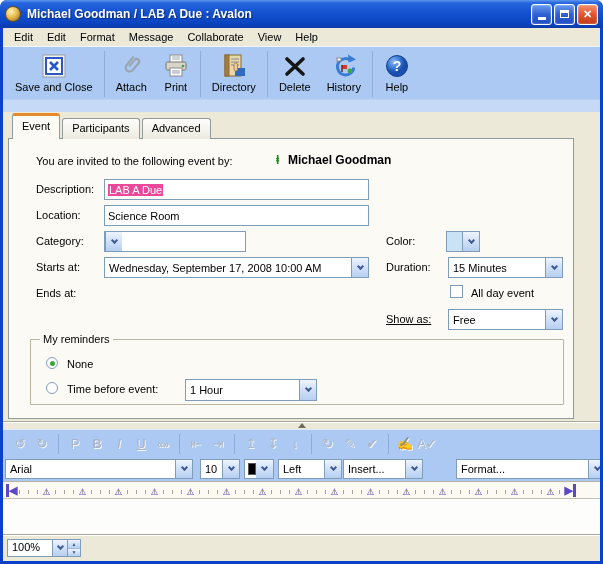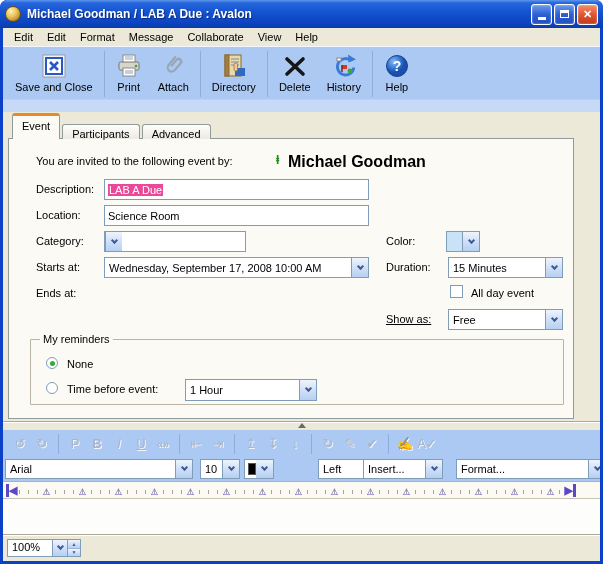--- a/index.html
+++ b/index.html
@@ -43,41 +43,41 @@
   .tbtn{ display:flex; flex-direction:column; align-items:center; justify-content:flex-start;
     height:47px; padding:1px 7px; border:1px solid transparent; border-radius:2px; }
   .tbtn .icn{ height:28px; display:flex; align-items:center; justify-content:center; }
   .tbtn .lbl{ font-size:11px; color:#000; white-space:nowrap; margin-top:1px; }
   .tsep{ width:1px; height:46px; background:#8FACDB; margin:1px 3px 0 3px; flex:0 0 auto; }
 
   
   .tabarea{ height:309px; background:#ECE9D8; position:relative; }
   .tabs{ position:absolute; left:9px; top:2px; display:flex; align-items:flex-end; height:25px; z-index:2; }
   .tab{ font-size:11px; padding:3px 9px 4px 9px; border:1px solid #919B9C; border-bottom:none;
-    background:linear-gradient(180deg,#FDFDFB,#ECEAE0); border-radius:3px 3px 0 0; margin-right:2px; height:15px; }
+    background:linear-gradient(180deg,#FDFDFB,#ECEAE0); border-radius:3px 3px 0 0; margin-right:2px; height:21px; }
   .tab.active{ background:#FBFAF4; border-top:3px solid #E68B2C; height:26px; padding-top:4px; position:relative; }
   .panel{ position:absolute; left:5px; top:26px; width:566px; height:281px;
     background:#FBFAF4; border:1px solid #919B9C; }
 
   .flabel{ position:absolute; font-size:11px; color:#000; white-space:nowrap; }
   .tb{ position:absolute; height:21px; background:#fff; border:1px solid #7F9DB9;
     font-size:11px; display:flex; align-items:center; padding:0 3px; }
   .sel-text{ background:#ec4899; color:#fff; padding:0 1px; }
 
   .combo{ position:absolute; height:21px; background:#fff; border:1px solid #7F9DB9;
     display:flex; align-items:center; }
   .ctext{ flex:1; font-size:11px; padding:0 4px; white-space:nowrap; overflow:hidden; }
   .cbtn{ width:17px; height:100%; border-left:1px solid #7F9DB9; flex:0 0 auto;
     background:linear-gradient(180deg,#EEF4FD 0%,#D3E2F8 45%,#B6CFF2 100%);
     display:flex; align-items:center; justify-content:center; }
   .chev{ width:5px; height:5px; border-right:2px solid #3F5A92; border-bottom:2px solid #3F5A92;
     transform:rotate(45deg); margin-top:-3px; }
 
   .person-icon{ display:inline-block; color:#1E8A1E; font-size:12px; font-weight:bold; }
-  .organizer{ font-size:16px; font-weight:bold; }
+  .organizer{ font-size:12px; font-weight:bold; }
 
   .checkbox{ position:absolute; width:13px; height:13px; background:#fff; border:1px solid #7F9DB9; }
   .radio{ position:absolute; width:12px; height:12px; border-radius:50%; background:#fff; border:1px solid #7F9DB9; }
   .radio.checked::after{ content:""; position:absolute; left:3px; top:3px; width:5px; height:5px;
     border-radius:50%; background:#36A936; }
 
   .groupbox{ position:absolute; border:1px solid #B9B5A2; border-radius:1px; }
   .legend{ position:absolute; top:-7px; left:9px; background:#FBFAF4; font-size:11px; padding:0 3px; }
 
   
@@ -160,41 +160,41 @@
               <rect x="5" y="5" width="16" height="16" fill="#fff" stroke="#2A57C8" stroke-width="2"></rect>
               <path d="M9 9 L17 17 M17 9 L9 17" stroke="#2A57C8" stroke-width="2.6"></path>
             </svg>
         </span>
         <span class="lbl">Save and Close</span>
       </div>
       <div class="tsep"></div>
       <div class="tbtn">
         <span class="icn">
           <svg width="26" height="26">
+              <g transform="rotate(40 13 13)">
+                <path d="M9 4 v11 a4 4 0 0 0 8 0 V6 a2.6 2.6 0 0 0 -5.2 0 v8.5" fill="none" stroke="#9AA5B1" stroke-width="2.2"></path>
+              </g>
+            </svg>
+        </span>
+        <span class="lbl">Attach</span>
+      </div>
+      <div class="tbtn">
+        <span class="icn">
+          <svg width="26" height="26">
               <rect x="7" y="2" width="12" height="8" fill="#fff" stroke="#8A8A8A"></rect>
               <line x1="9" y1="4" x2="17" y2="4" stroke="#9AA"></line>
               <line x1="9" y1="6" x2="17" y2="6" stroke="#9AA"></line>
               <rect x="3" y="9" width="20" height="8" rx="1.5" fill="#D8D4C8" stroke="#77766E"></rect>
               <circle cx="20" cy="13" r="1.3" fill="#3DA53D"></circle>
               <rect x="7" y="15" width="12" height="8" fill="#fff" stroke="#8A8A8A"></rect>
               <line x1="9" y1="18" x2="17" y2="18" stroke="#99A"></line>
               <line x1="9" y1="20" x2="17" y2="20" stroke="#99A"></line>
             </svg>
         </span>
         <span class="lbl">Print</span>
-      </div>
-      <div class="tbtn">
-        <span class="icn">
-          <svg width="26" height="26">
-              <g transform="rotate(40 13 13)">
-                <path d="M9 4 v11 a4 4 0 0 0 8 0 V6 a2.6 2.6 0 0 0 -5.2 0 v8.5" fill="none" stroke="#9AA5B1" stroke-width="2.2"></path>
-              </g>
-            </svg>
-        </span>
-        <span class="lbl">Attach</span>
       </div>
       <div class="tsep"></div>
       <div class="tbtn">
         <span class="icn">
           <svg width="26" height="26">
               <rect x="4" y="2" width="16" height="21" fill="#E8D9A8" stroke="#8A6A30"></rect>
               <rect x="4" y="2" width="4" height="21" fill="#A87C3E" stroke="#8A6A30"></rect>
               <line x1="10" y1="6" x2="18" y2="6" stroke="#889"></line>
               <line x1="10" y1="9" x2="18" y2="9" stroke="#889"></line>
               <line x1="10" y1="12" x2="18" y2="12" stroke="#889"></line>
@@ -366,27 +366,27 @@
         <span class="cbtn">
             <i class="chev"></i>
           </span>
       </div>
       <div class="combo" style="left:241px; width:30px;">
         <span class="swatch" style="background: rgb(0, 0, 0);"></span>
         <span class="cbtn" style="margin-left:auto; border-left:none;">
             <i class="chev"></i>
           </span>
       </div>
-      <div class="combo" style="left:275px; width:64px;margin-left:40px;">
+      <div class="combo" style="left:275px; width:64px;">
         <span class="ctext">Left</span>
         <span class="cbtn">
             <i class="chev"></i>
           </span>
       </div>
-      <div class="combo" style="left:360px; width:80px;">
+      <div class="combo" style="left:340px; width:80px;">
         <span class="ctext">Insert...</span>
         <span class="cbtn">
             <i class="chev"></i>
           </span>
       </div>
       <div class="combo" style="left:453px; width:150px;">
         <span class="ctext">Format...</span>
         <span class="cbtn">
             <i class="chev"></i>
           </span>

